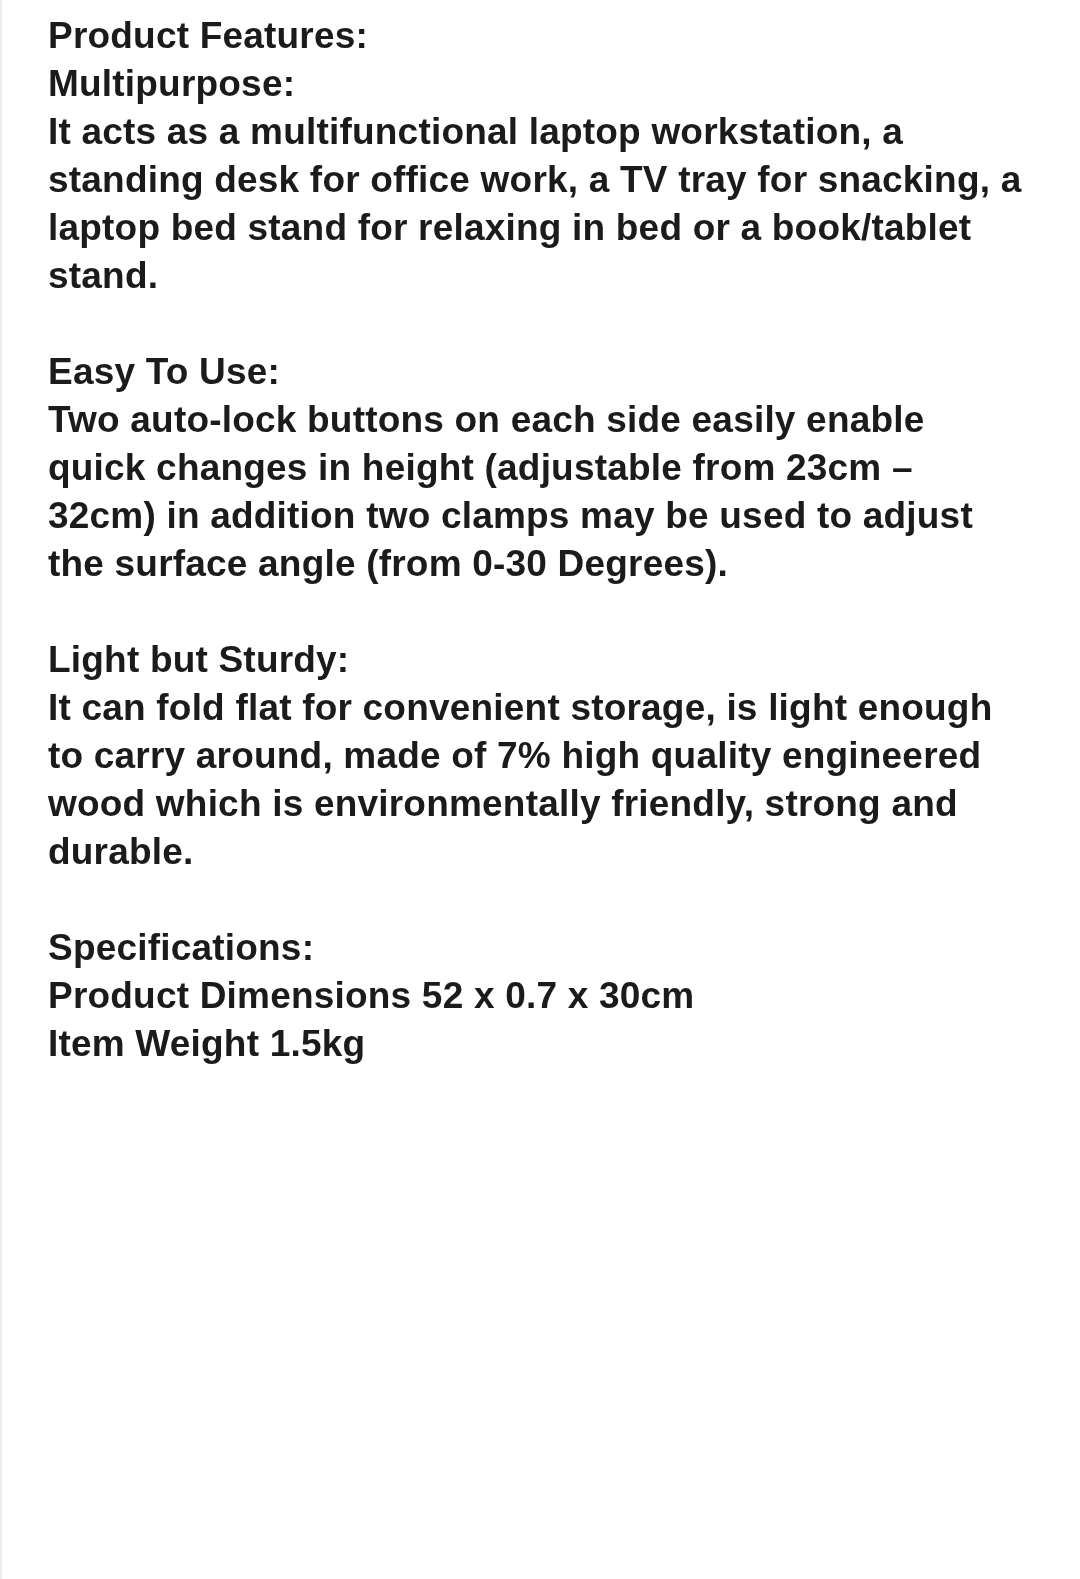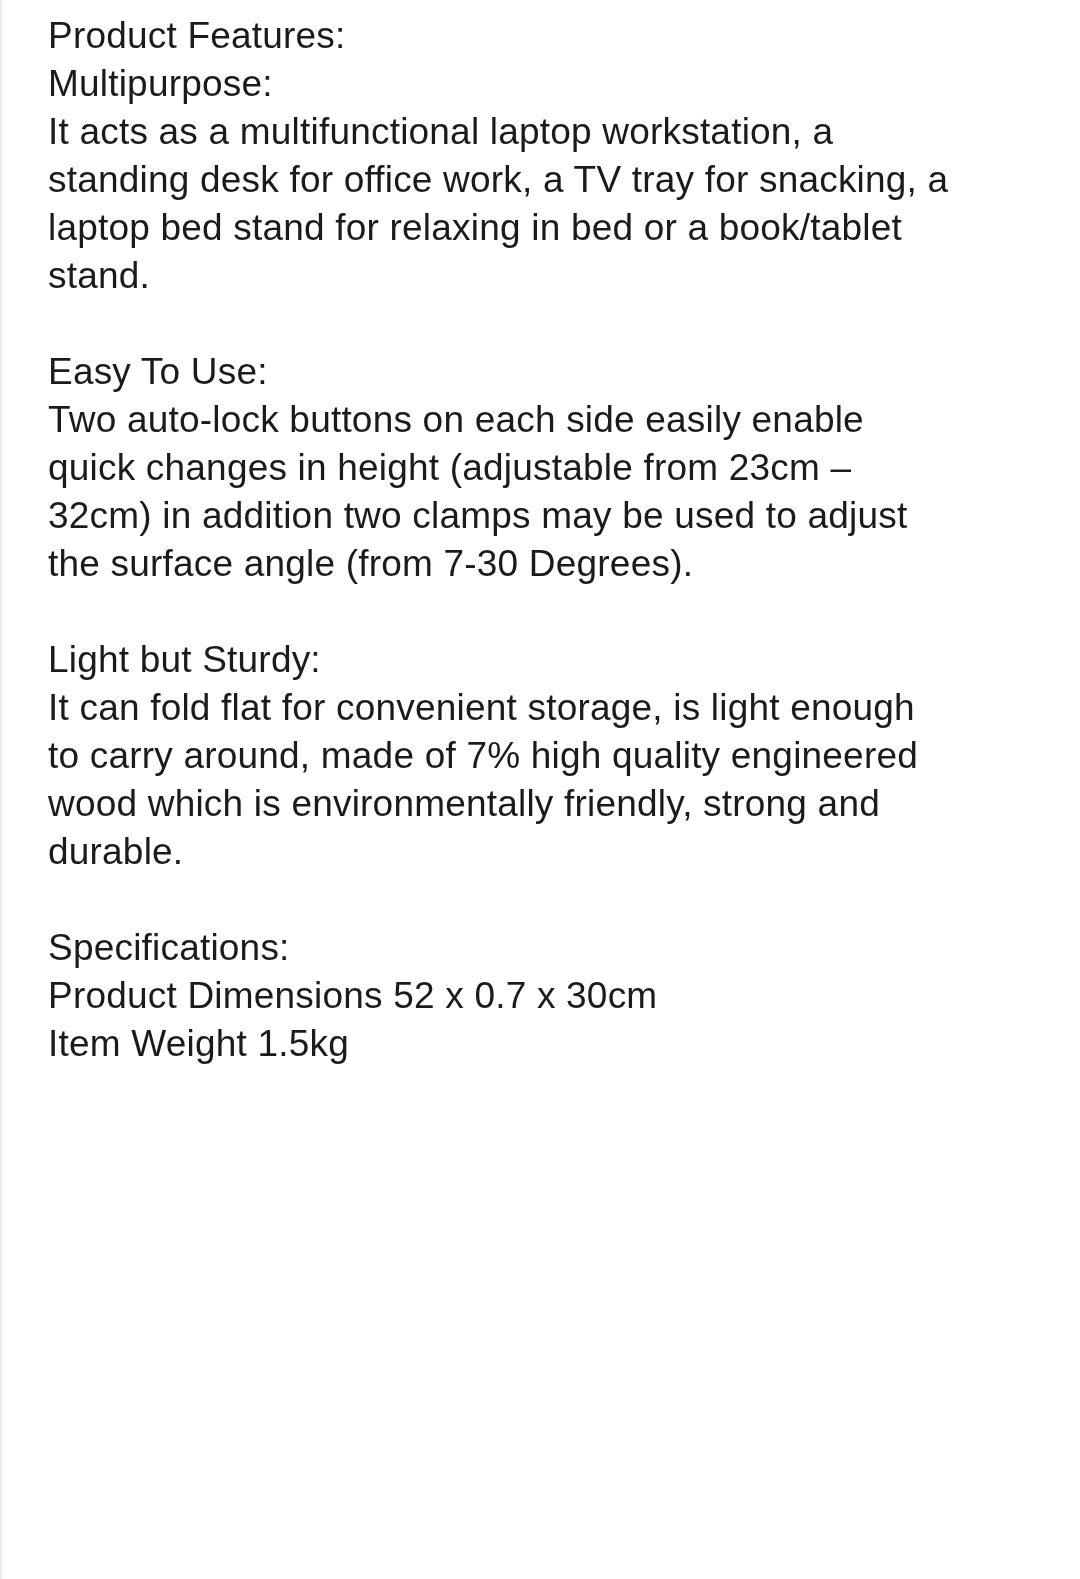--- a/index.html
+++ b/index.html
@@ -18,40 +18,41 @@
   .description {
     padding: 12px 0 0 46px;
     color: #1b1b1b;
     font-size: 37px;
     line-height: 48px;
     letter-spacing: 0.2px;
   }
   .para {
     white-space: pre;
     margin: 0 0 48px 0;
+    font-weight: bold;
   }
   .para:last-child {
     margin-bottom: 0;
   }
 </style>
 </head>
 <body>
 
 <div class="description">
   <div class="para">Product Features:
 Multipurpose:
 It acts as a multifunctional laptop workstation, a
 standing desk for office work, a TV tray for snacking, a
 laptop bed stand for relaxing in bed or a book/tablet
 stand.</div>
   <div class="para">Easy To Use:
 Two auto-lock buttons on each side easily enable
 quick changes in height (adjustable from 23cm –
 32cm) in addition two clamps may be used to adjust
-the surface angle (from 7-30 Degrees).</div>
+the surface angle (from 0-30 Degrees).</div>
   <div class="para">Light but Sturdy:
 It can fold flat for convenient storage, is light enough
 to carry around, made of 7% high quality engineered
 wood which is environmentally friendly, strong and
 durable.</div>
   <div class="para">Specifications:
 Product Dimensions 52 x 0.7 x 30cm
 Item Weight 1.5kg</div>
 </div>
 

